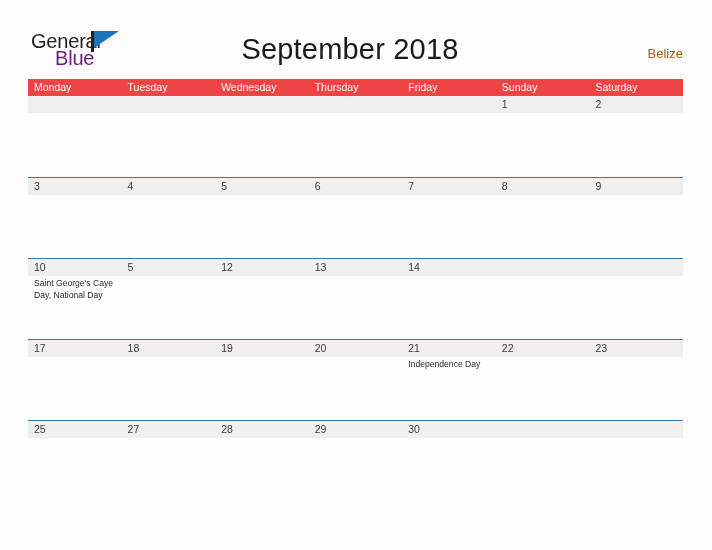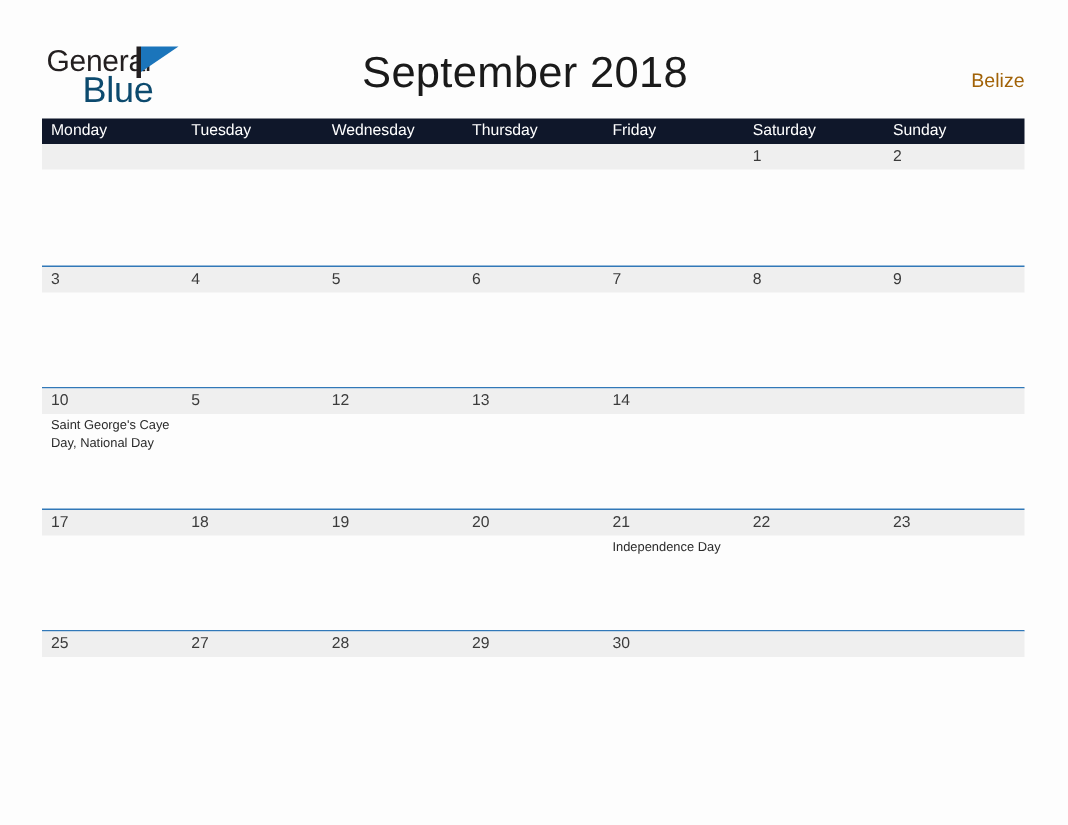--- a/index.html
+++ b/index.html
@@ -32,22 +32,22 @@
     position: absolute;
     left: 0; top: 0;
     font-size: 20px;
     color: #231f20;
     letter-spacing: -0.2px;
     white-space: nowrap;
   }
   .logo-blue {
     position: absolute;
     left: 24px; top: 17px;
-    font-size: 24px;
-    color: #0c4a6e;
+    font-size: 20px;
+    color: #701a75;
     letter-spacing: -0.2px;
     white-space: nowrap;
   }
   .logo-flagpole {
     position: absolute;
     left: 60px; top: 1px;
     width: 3px; height: 21px;
     background: #231f20;
   }
   .logo-flag {
@@ -79,21 +79,21 @@
   
   .calendar {
     position: absolute;
     left: 28px;
     top: 79px;
     width: 655px;
   }
 
   .weekdays {
     display: flex;
-    background: #0f172a;
+    background: #ef4444;
     height: 17px;
   }
   .weekday {
     width: 93.571px;
     flex: 0 0 93.571px;
     color: #ffffff;
     font-size: 10.5px;
     line-height: 17px;
     padding-left: 6px;
     white-space: nowrap;
@@ -166,22 +166,22 @@
 </div>
 
 <div class="calendar">
 
   <div class="weekdays">
     <div class="weekday">Monday</div>
     <div class="weekday">Tuesday</div>
     <div class="weekday">Wednesday</div>
     <div class="weekday">Thursday</div>
     <div class="weekday">Friday</div>
+    <div class="weekday">Sunday</div>
     <div class="weekday">Saturday</div>
-    <div class="weekday">Sunday</div>
   </div>
 
   <div id="weeks-container">
       <div class="week">
         <div class="week-band"></div>
         <div class="days">
           <div class="day">
             <span class="day-num"></span>
           </div>
           <div class="day">

